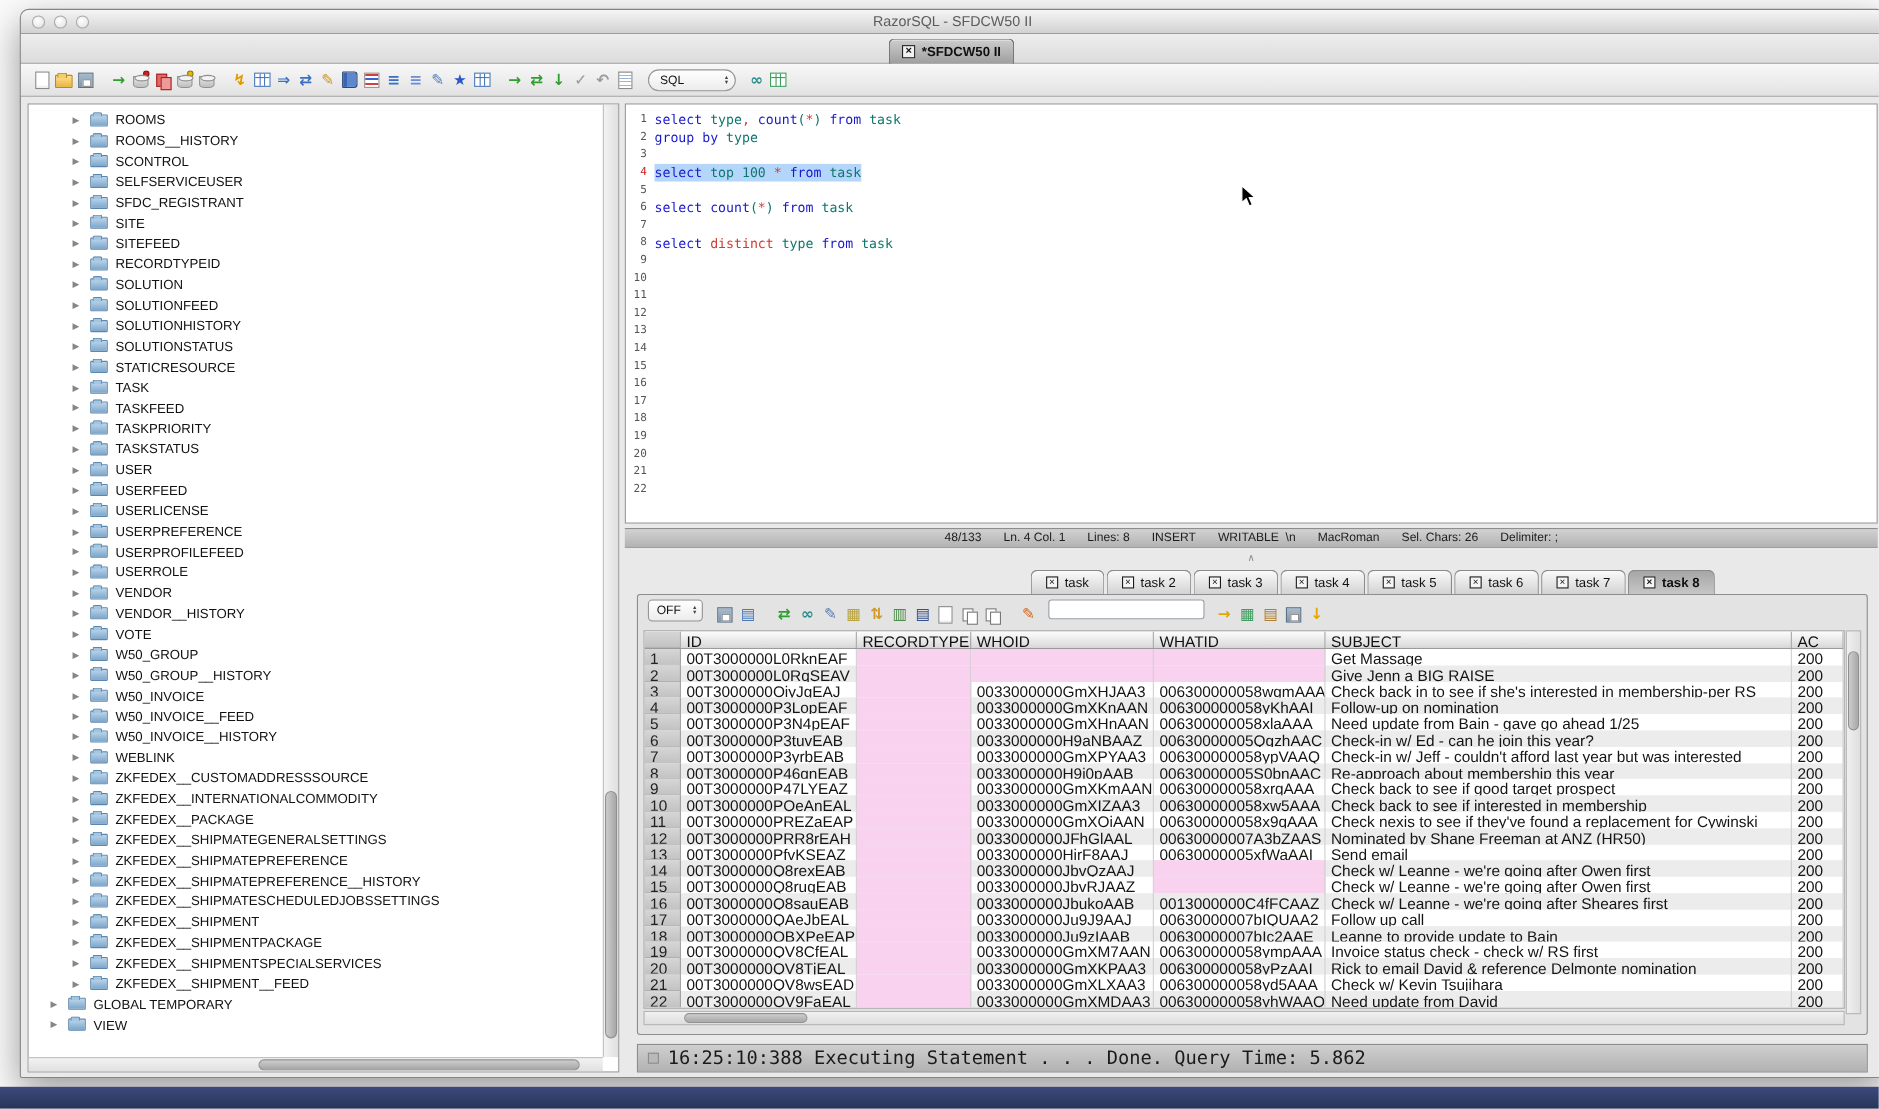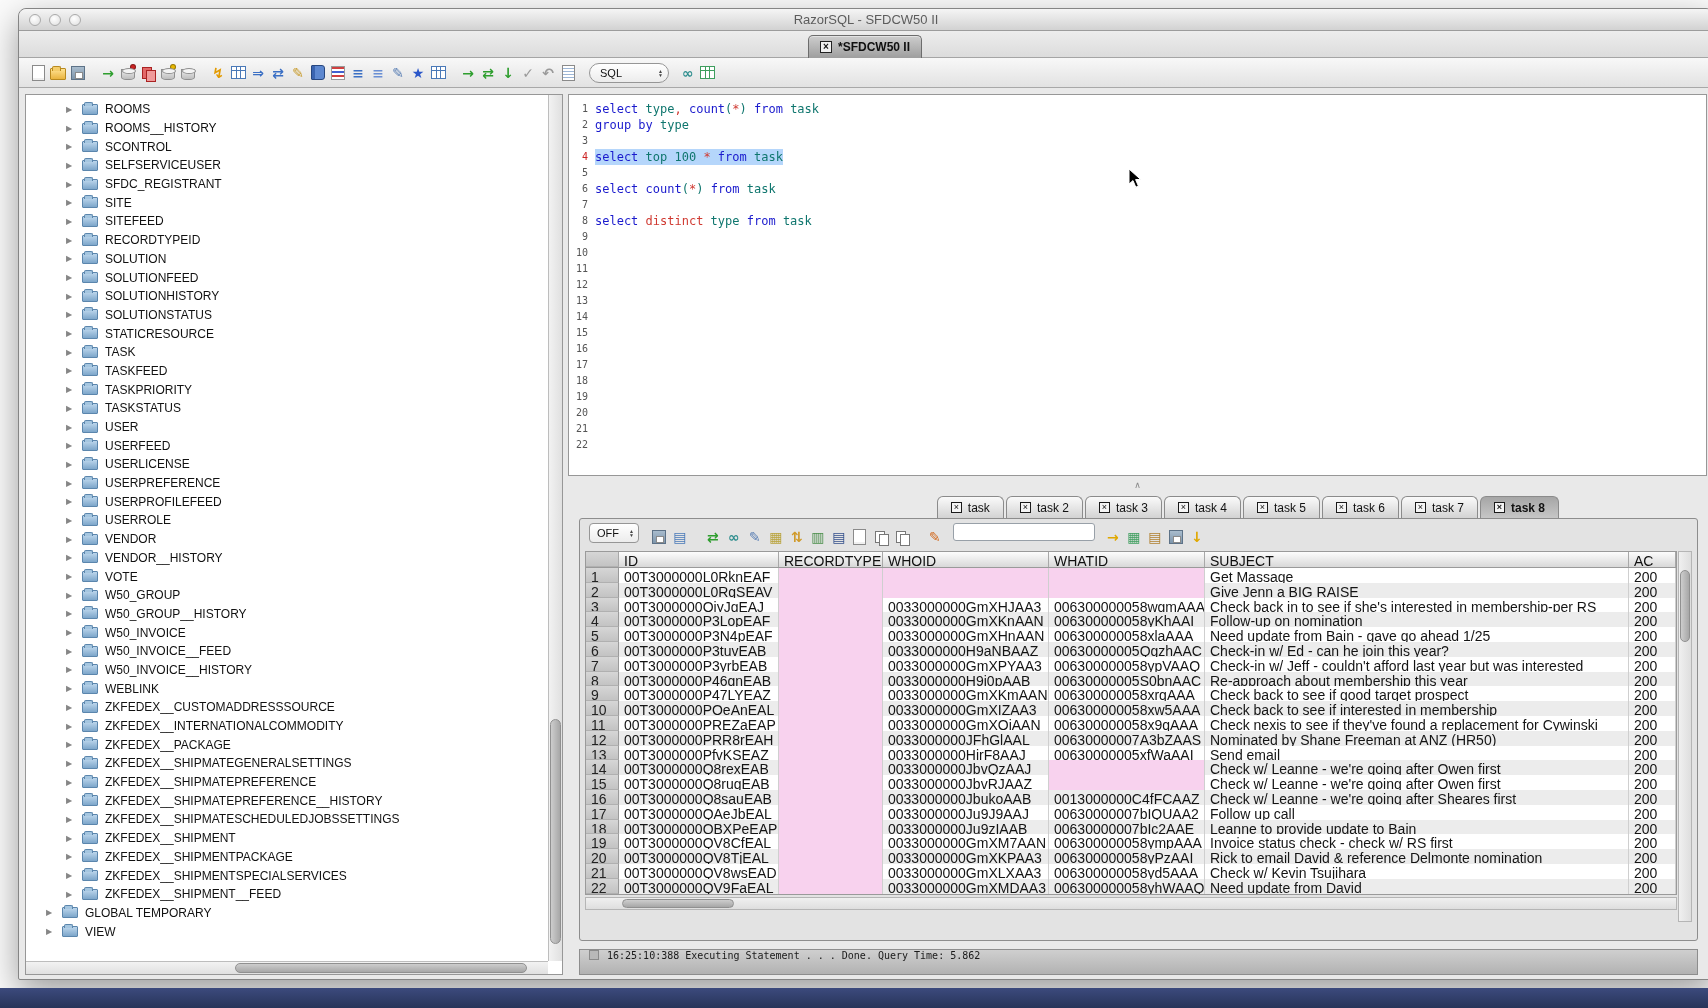--- a/index.html
+++ b/index.html
@@ -152,22 +152,22 @@
   .vscroll { position:absolute; right:0; top:0; bottom:14px; width:14px;
           background:linear-gradient(90deg,#f0f0f0,#dedede); border:1px solid #b5b5b5; }
   .vthumb { position:absolute; left:1px; right:1px; top:18px; height:72px;
           background:linear-gradient(90deg,#cdcdcd,#a7a7a7); border:1px solid #909090; border-radius:6px; }
   .hscroll { height:13px; margin:2px 15px 0 0; background:linear-gradient(#f0f0f0,#dedede);
           border:1px solid #b5b5b5; position:relative; flex:none; }
   .hthumb { position:absolute; top:1px; bottom:1px; left:36px; width:112px;
           background:linear-gradient(#cdcdcd,#a7a7a7); border:1px solid #909090; border-radius:6px; }
 
   .bottom-status { height:26px; margin:8px 9px 0 11px; background:linear-gradient(#cfcfcf,#b2b2b2);
-          border:1px solid #8d8d8d; display:flex; align-items:flex-start; gap:8px; padding:0 9px;
-          font-family:"DejaVu Sans Mono", monospace; font-size:10px; color:#1a1a1a; }
+          border:1px solid #8d8d8d; display:flex; align-items:center; gap:8px; padding:0 9px;
+          font-family:"DejaVu Sans Mono", monospace; font-size:17px; color:#1a1a1a; }
   .stop-icon { width:10px; height:10px; background:#b9b9b9; border:1px solid #8b8b8b; flex:none; }
 
   .dock-bar { position:absolute; left:0; right:0; bottom:0; height:20px;
           background:linear-gradient(#3c4a7d,#273459); }
 
   .cursor { position:absolute; left:1128px; top:168px; z-index:50; }
 </style>
 </head>
 <body>
 
@@ -504,20 +504,30 @@
             <div class="ed-line"><span class="gut">15</span><span class="code"></span></div>
             <div class="ed-line"><span class="gut">16</span><span class="code"></span></div>
             <div class="ed-line"><span class="gut">17</span><span class="code"></span></div>
             <div class="ed-line"><span class="gut">18</span><span class="code"></span></div>
             <div class="ed-line"><span class="gut">19</span><span class="code"></span></div>
             <div class="ed-line"><span class="gut">20</span><span class="code"></span></div>
             <div class="ed-line"><span class="gut">21</span><span class="code"></span></div>
             <div class="ed-line"><span class="gut">22</span><span class="code"></span></div>
           </div>
 
+        <div class="ed-status" id="ed-status">
+            <span class="es">48/133</span>
+            <span class="es">Ln. 4 Col. 1</span>
+            <span class="es">Lines: 8</span>
+            <span class="es">INSERT</span>
+            <span class="es">WRITABLE  \n</span>
+            <span class="es">MacRoman</span>
+            <span class="es">Sel. Chars: 26</span>
+            <span class="es">Delimiter: ;</span>
+          </div>
 
         <div class="splitter">
           <span class="grip">∧</span>
         </div>
 
         <div class="rtabs" id="rtabs">
             <span class="rtab">
               <span class="xbox">×</span>
               <span>task</span>
             </span>

